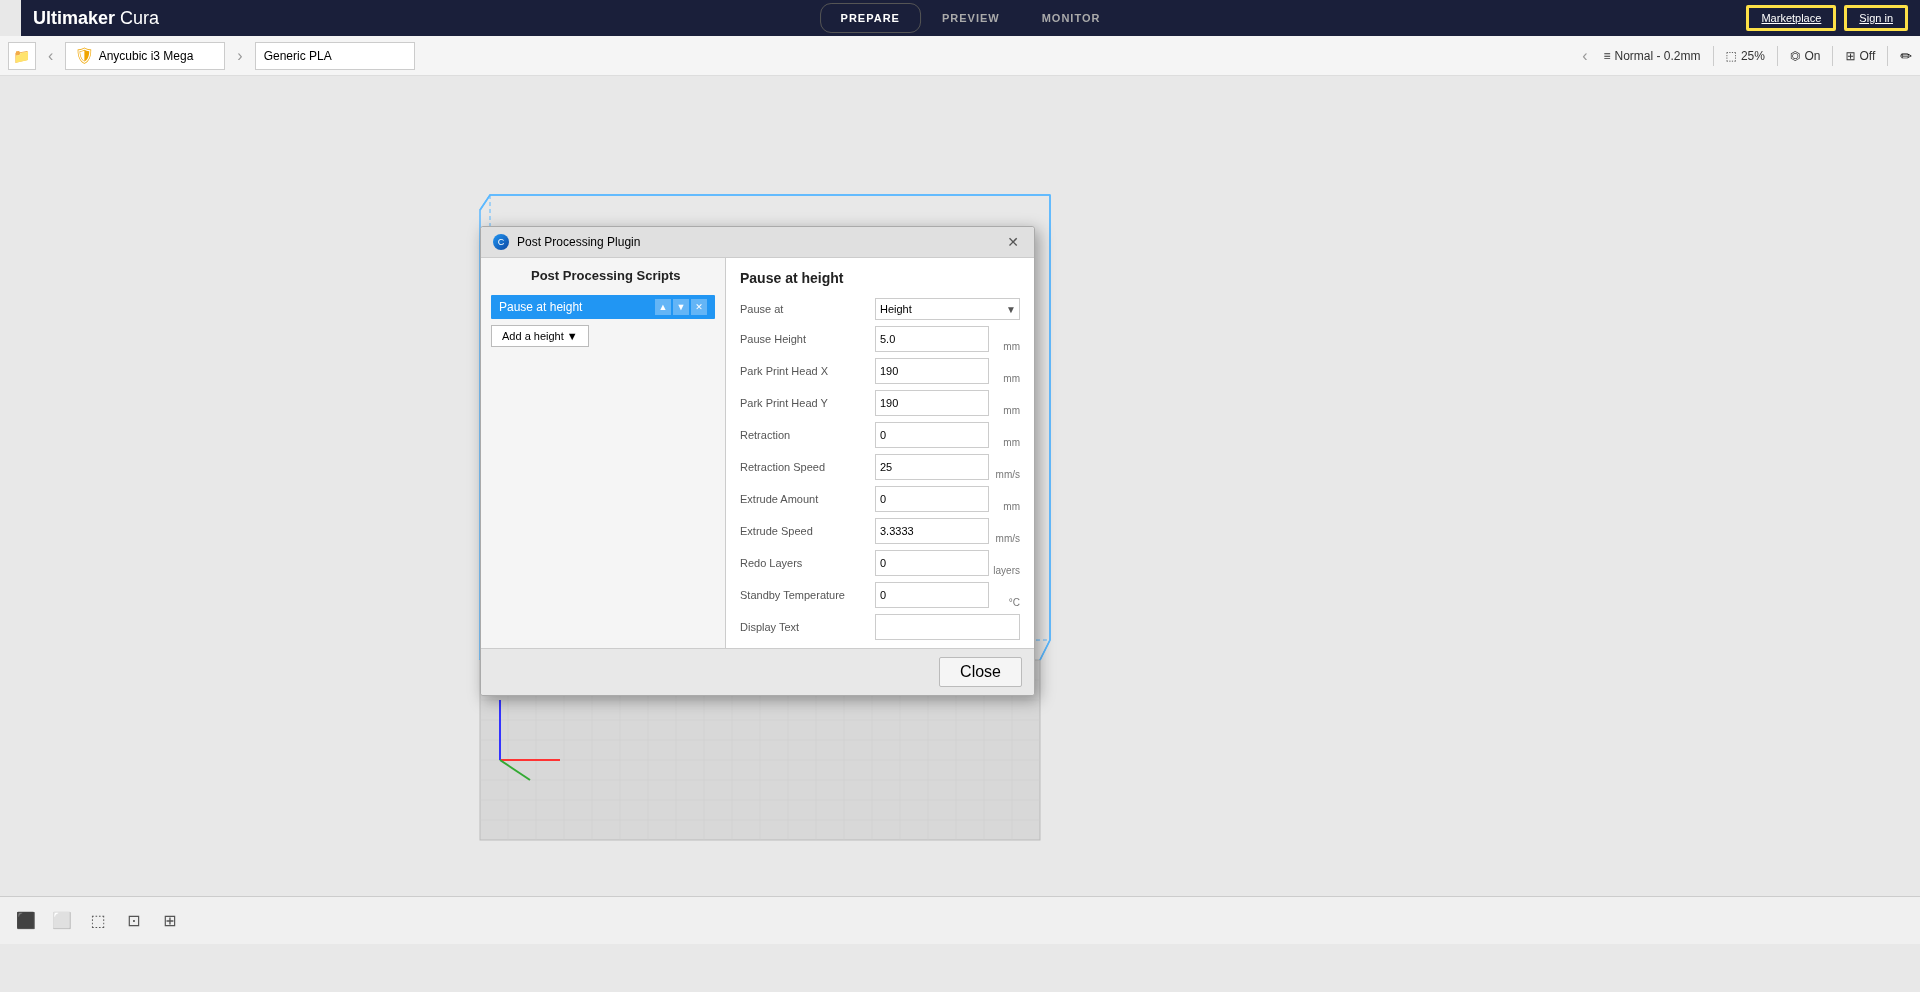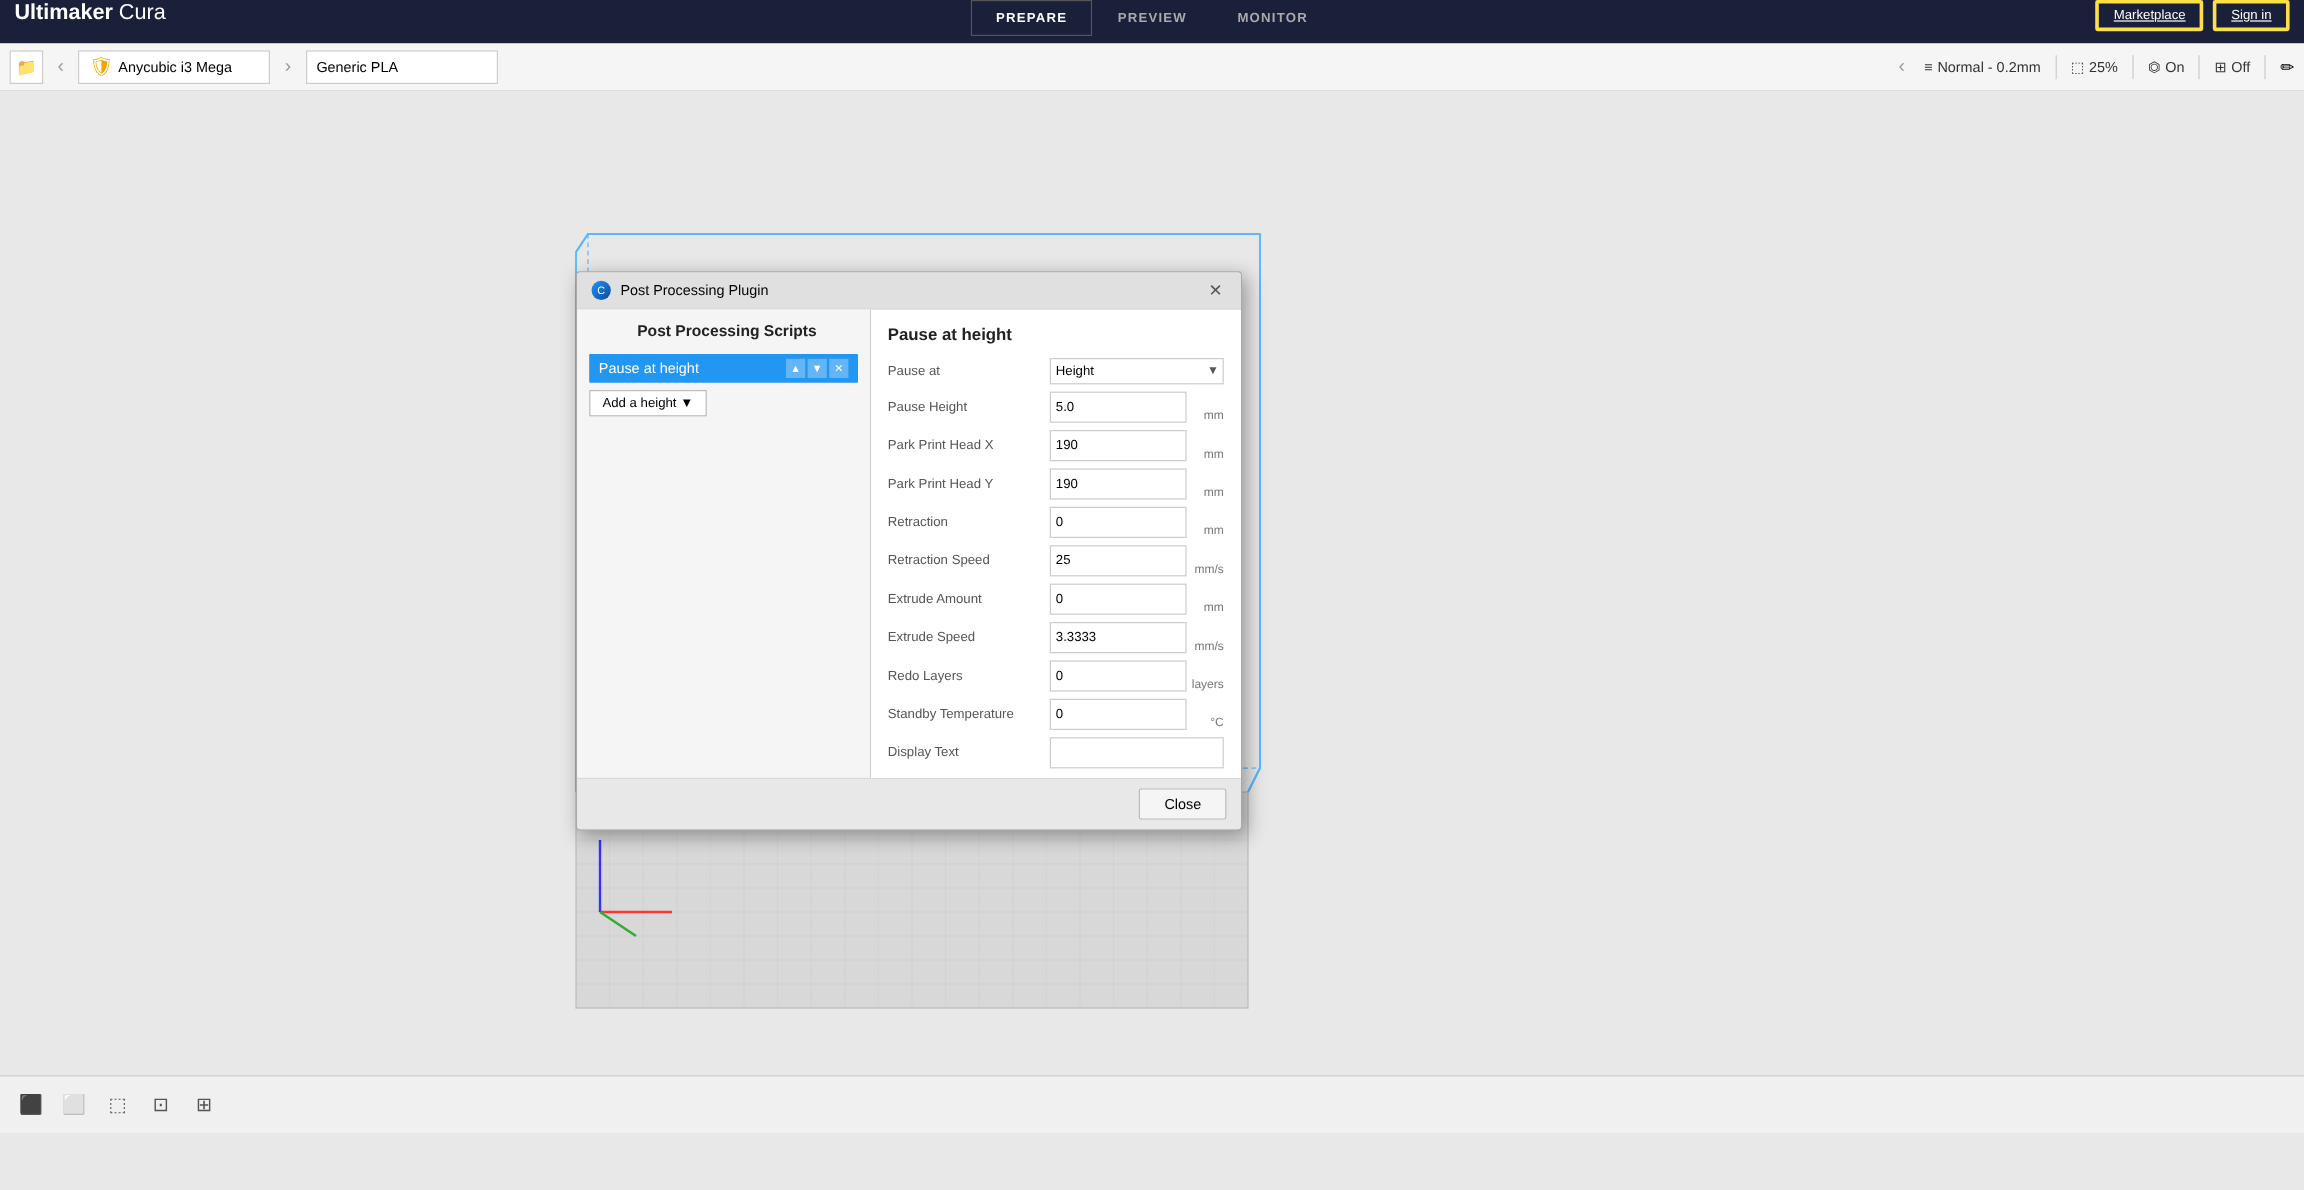--- a/index.html
+++ b/index.html
@@ -3,24 +3,25 @@
   <meta charset="utf-8">
   <style>
     * { box-sizing: border-box; margin: 0; padding: 0; }
     body { font-family: 'Segoe UI', Arial, sans-serif; background: #e8e8e8; width: 1920px; height: 992px; overflow: hidden; position: relative; }
 
     
     .top-bar {
       background: #1a1f3a;
       height: 36px;
       display: flex;
-      align-items: flex-start;
+      align-items: center;
       padding: 0 12px;
       position: relative;
       z-index: 100;
+      margin-left: 21px;
     }
     .app-logo {
       color: white;
       font-size: 18px;
       font-weight: bold;
       margin-right: 20px;
     }
     .app-logo span { font-weight: 300; }
     .nav-tabs {
       display: flex;
@@ -35,21 +36,21 @@
       font-size: 11px;
       font-weight: 600;
       letter-spacing: 1px;
       padding: 8px 20px;
       cursor: pointer;
       border: 1px solid transparent;
     }
     .nav-tab.active {
       color: white;
       border: 1px solid #555;
-      border-radius: 0;
+      border-radius: 11px;
     }
     .top-bar-right {
       display: flex;
       align-items: center;
       gap: 8px;
       margin-left: auto;
     }
     .marketplace-btn, .signin-btn {
       background: transparent;
       color: white;
@@ -361,21 +362,21 @@
       border-top: 1px solid #ccc;
       padding: 8px 12px;
       display: flex;
       justify-content: flex-end;
       border-radius: 0 0 3px 3px;
     }
     .close-btn {
       background: #f5f5f5;
       border: 1px solid #bbb;
       padding: 5px 20px;
-      font-size: 12px;
+      font-size: 16px;
       cursor: pointer;
       border-radius: 2px;
     }
 
     
     .svg-viewport {
       position: absolute;
       top: 0; left: 0;
       width: 100%;
       height: 100%;

